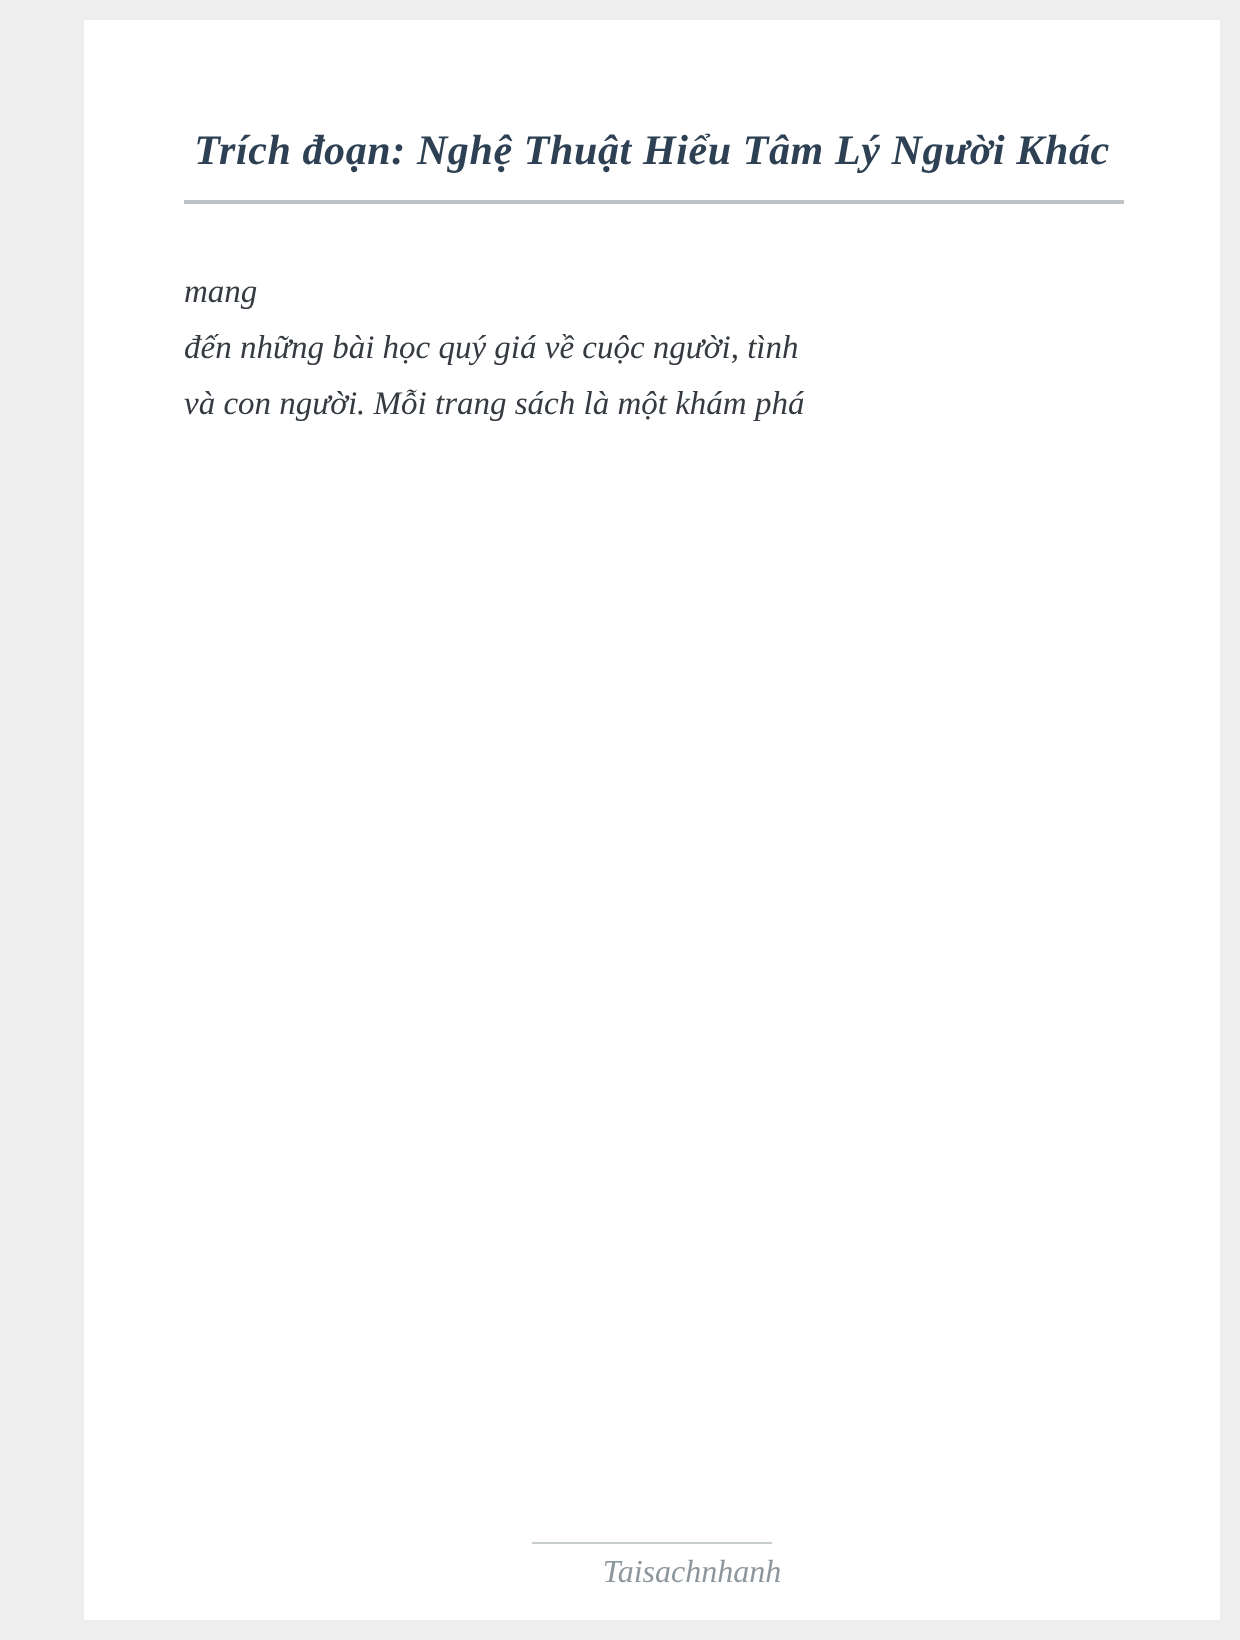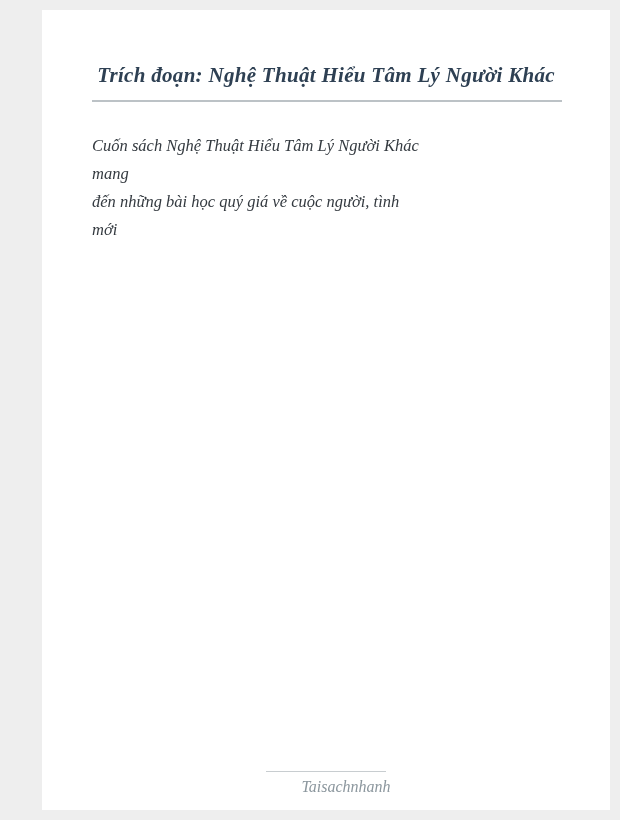--- a/index.html
+++ b/index.html
@@ -75,24 +75,23 @@
 </head>
 <body>
 
 <div class="card">
 
   <div class="page-title">Trích đoạn: Nghệ Thuật Hiểu Tâm Lý Người Khác</div>
 
   <hr class="title-divider">
 
   <div class="excerpt">
-    <div class="excerpt-line">Cuốn sách Nghệ Thuật Hiểu Tâm Lý Người Khác</div>
     <div class="excerpt-line">mang</div>
     <div class="excerpt-line">đến những bài học quý giá về cuộc người, tình</div>
-    <div class="excerpt-line">mới</div>
+    <div class="excerpt-line">và con người. Mỗi trang sách là một khám phá</div>
   </div>
 
   <div class="footer">
     <hr class="footer-divider">
     <div class="footer-brand">Taisachnhanh</div>
   </div>
 
 </div>
 
 </body></html>

